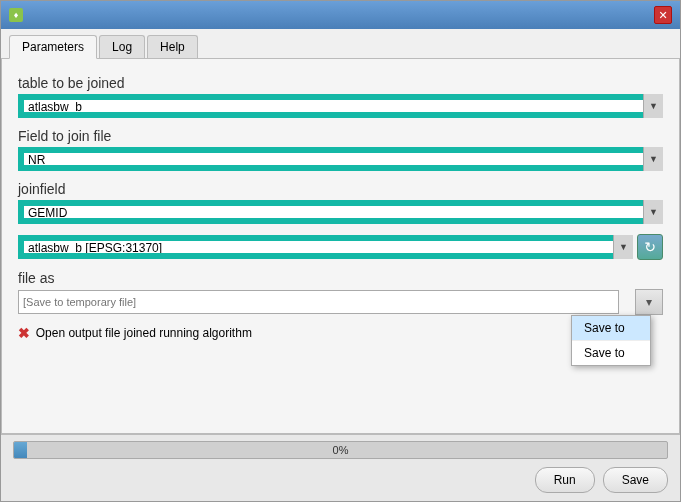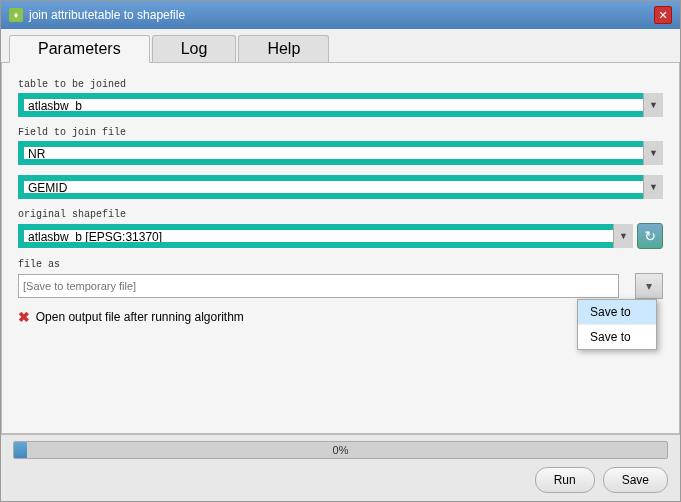--- a/index.html
+++ b/index.html
@@ -77,27 +77,27 @@
       background: #f0f0f0;
       border-bottom: 1px solid #bbb;
       display: flex;
       align-items: flex-end;
       padding: 6px 8px 0 8px;
       gap: 2px;
       flex-shrink: 0;
     }
 
     .tab {
-      padding: 4px 28px;
+      padding: 4px 12px;
       border: 1px solid #bbb;
       border-bottom: none;
       background: #e0e0e0;
       cursor: pointer;
       border-radius: 3px 3px 0 0;
-      font-size: 16px;
+      font-size: 12px;
     }
 
     .tab.active {
       background: #f5f5f5;
       border-bottom: 1px solid #f5f5f5;
       margin-bottom: -1px;
       z-index: 1;
     }
 
     .content {
@@ -108,25 +108,24 @@
       border-top: none;
       position: relative;
       overflow: visible;
     }
 
     .form-group {
       margin-bottom: 10px;
     }
 
     .form-label {
-      font-size: 10px;
+      font-size: 14px;
       color: #333;
       margin-bottom: 3px;
       display: block;
-      font-family: Liberation Mono, monospace;
     }
 
     .form-row {
       display: flex;
       align-items: center;
       gap: 4px;
     }
 
     .select-wrapper {
       flex: 1;
@@ -204,21 +203,21 @@
       display: flex;
       align-items: center;
       justify-content: center;
       font-size: 12px;
       color: #555;
       flex-shrink: 0;
     }
 
     .dropdown-menu {
       position: absolute;
-      right: 6px;
+      right: 12px;
       top: 26px;
       background: white;
       border: 1px solid #aaa;
       box-shadow: 2px 2px 6px rgba(0,0,0,0.3);
       z-index: 100;
       min-width: 80px;
     }
 
     .dropdown-item {
       padding: 5px 12px;
@@ -302,21 +301,20 @@
 </head>
 <body>
 
 <div class="window">
 
   <div class="title-bar">
     <div class="title-bar-left">
       <div class="title-icon">
         <span>♦</span>
       </div>
-      <span class="title-text">join attributetable to shapefile</span>
     </div>
     <div class="title-close">✕</div>
   </div>
 
   <div class="tab-bar">
     <div class="tab active">Parameters</div>
     <div class="tab">Log</div>
     <div class="tab">Help</div>
   </div>
 
@@ -340,32 +338,32 @@
         <div class="select-wrapper">
           <select>
             <option value="NR">NR</option>
           </select>
           <div class="select-arrow">▼</div>
         </div>
       </div>
     </div>
 
     <div class="form-group">
+      <label class="form-label">joinfield</label>
       <div class="form-row">
         <div class="select-wrapper">
           <select>
             <option value="GEMID">GEMID</option>
           </select>
           <div class="select-arrow">▼</div>
         </div>
       </div>
     </div>
 
     <div class="form-group">
-      <label class="form-label">original shapefile</label>
       <div class="form-row">
         <div class="select-wrapper">
           <select>
             <option value="atlasbw_b [EPSG:31370]">atlasbw_b [EPSG:31370]</option>
           </select>
           <div class="select-arrow">▼</div>
         </div>
         <div class="refresh-btn">↻</div>
       </div>
     </div>
@@ -379,21 +377,21 @@
         <div class="dropdown-menu">
           <div class="dropdown-item highlighted">Save to</div>
           <div class="dropdown-item">Save to</div>
         </div>
       </div>
     </div>
 
     <div class="checkbox-row">
       <span class="checkbox-x">✖</span>
 
-      <span>Open output file after running algorithm</span>
+      <span>Open output file joined running algorithm</span>
     </div>
 
   </div>
 
   <div class="bottom-bar">
     <div class="progress-bar-container">
       <div class="progress-bar-fill" style="width: 2%;"></div>
       <span class="progress-text">0%</span>
     </div>
     <div class="button-row">

